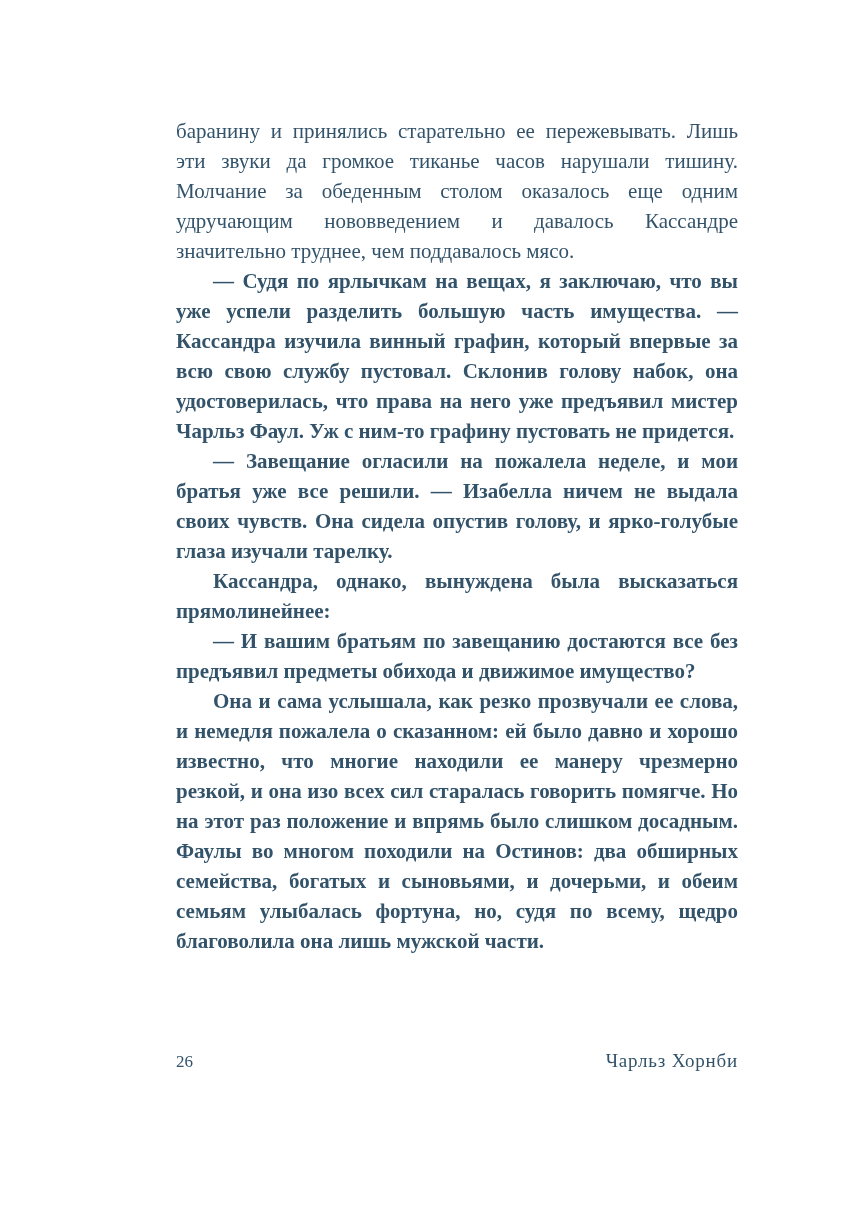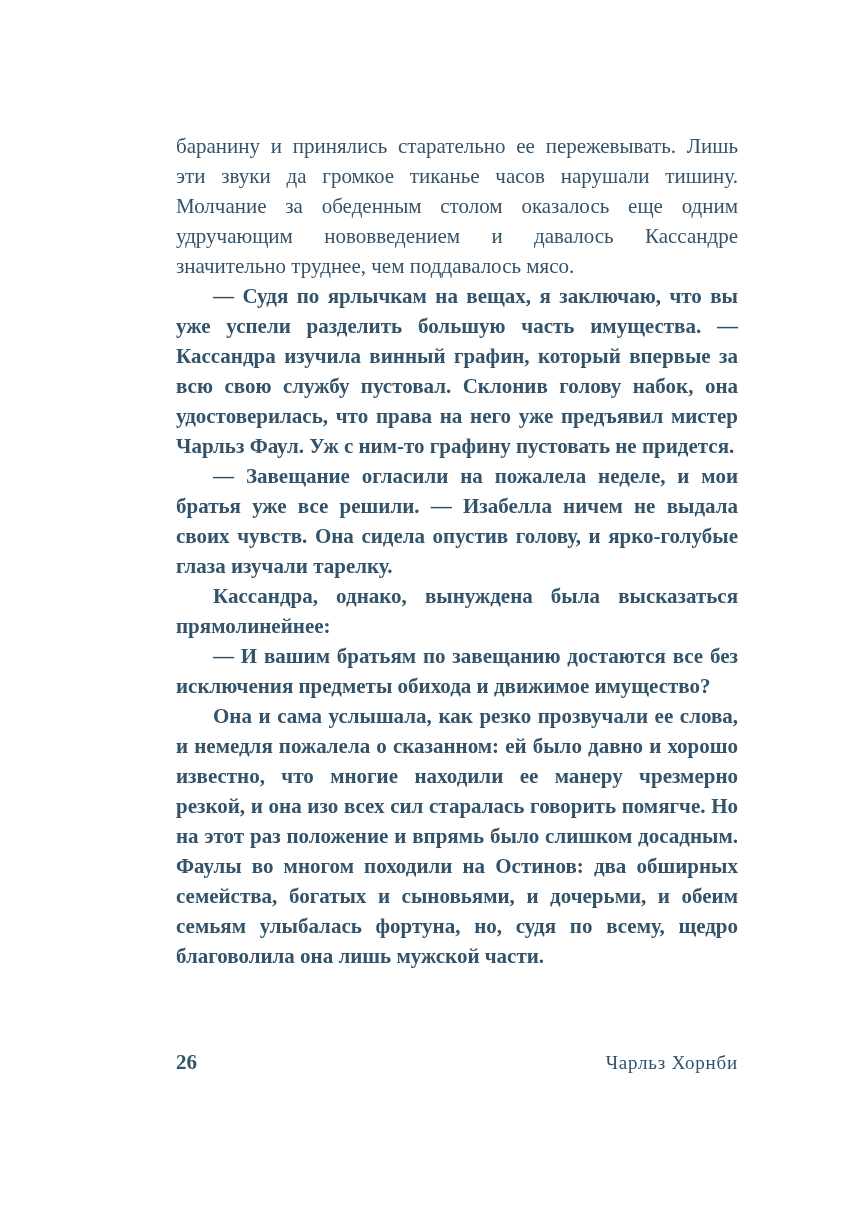--- a/index.html
+++ b/index.html
@@ -13,21 +13,21 @@
     position: relative;
     width: 862px;
     height: 1211px;
     background: #ffffff;
     font-family: "Liberation Serif", serif;
     overflow: hidden;
   }
   .text-block {
     position: absolute;
     left: 176px;
-    top: 131px;
+    top: 116px;
     width: 562px;
     color: #33536a;
     font-size: 21px;
     line-height: 30px;
     text-align: justify;
   }
   .text-block p {
     margin: 0;
     padding: 0;
   }
@@ -39,37 +39,37 @@
     position: absolute;
     left: 176px;
     top: 1050px;
     width: 562px;
     display: flex;
     justify-content: space-between;
     align-items: baseline;
     color: #33536a;
   }
   .page-number {
-    font-weight: 700;
-    font-size: 21px;
+    font-weight: 400;
+    font-size: 17px;
   }
   .running-title {
     font-size: 19px;
     letter-spacing: 0.8px;
   }
 </style>
 </head>
 <body>
 
 <div class="page">
   <div class="text-block">
       <p>баранину и принялись старательно ее пережевывать. Лишь эти звуки да громкое тиканье часов нарушали тишину. Молчание за обеденным столом оказалось еще одним удручающим нововведением и давалось Кассандре значительно труднее, чем поддавалось мясо.</p>
       <p class="indent">— Судя по ярлычкам на вещах, я заключаю, что вы уже успели разделить большую часть имущества. — Кассандра изучила винный графин, который впервые за всю свою службу пустовал. Склонив голову набок, она удостоверилась, что права на него уже предъявил мистер Чарльз Фаул. Уж с ним-то графину пустовать не придется.</p>
       <p class="indent">— Завещание огласили на пожалела неделе, и мои братья уже все решили. — Изабелла ничем не выдала своих чувств. Она сидела опустив голову, и ярко-голубые глаза изучали тарелку.</p>
       <p class="indent">Кассандра, однако, вынуждена была высказаться прямолинейнее:</p>
-      <p class="indent">— И вашим братьям по завещанию достаются все без исключения предметы обихода и движимое имущество?</p>
+      <p class="indent">— И вашим братьям по завещанию достаются все без предъявил предметы обихода и движимое имущество?</p>
       <p class="indent">Она и сама услышала, как резко прозвучали ее слова, и немедля пожалела о сказанном: ей было давно и хорошо известно, что многие находили ее манеру чрезмерно резкой, и она изо всех сил старалась говорить помягче. Но на этот раз положение и впрямь было слишком досадным. Фаулы во многом походили на Остинов: два обширных семейства, богатых и сыновьями, и дочерьми, и обеим семьям улыбалась фортуна, но, судя по всему, щедро благоволила она лишь мужской части.</p>
     </div>
   <div class="footer">
     <span class="page-number">26</span>
     <span class="running-title">Чарльз Хорнби</span>
   </div>
 </div>
 
 </body></html>

